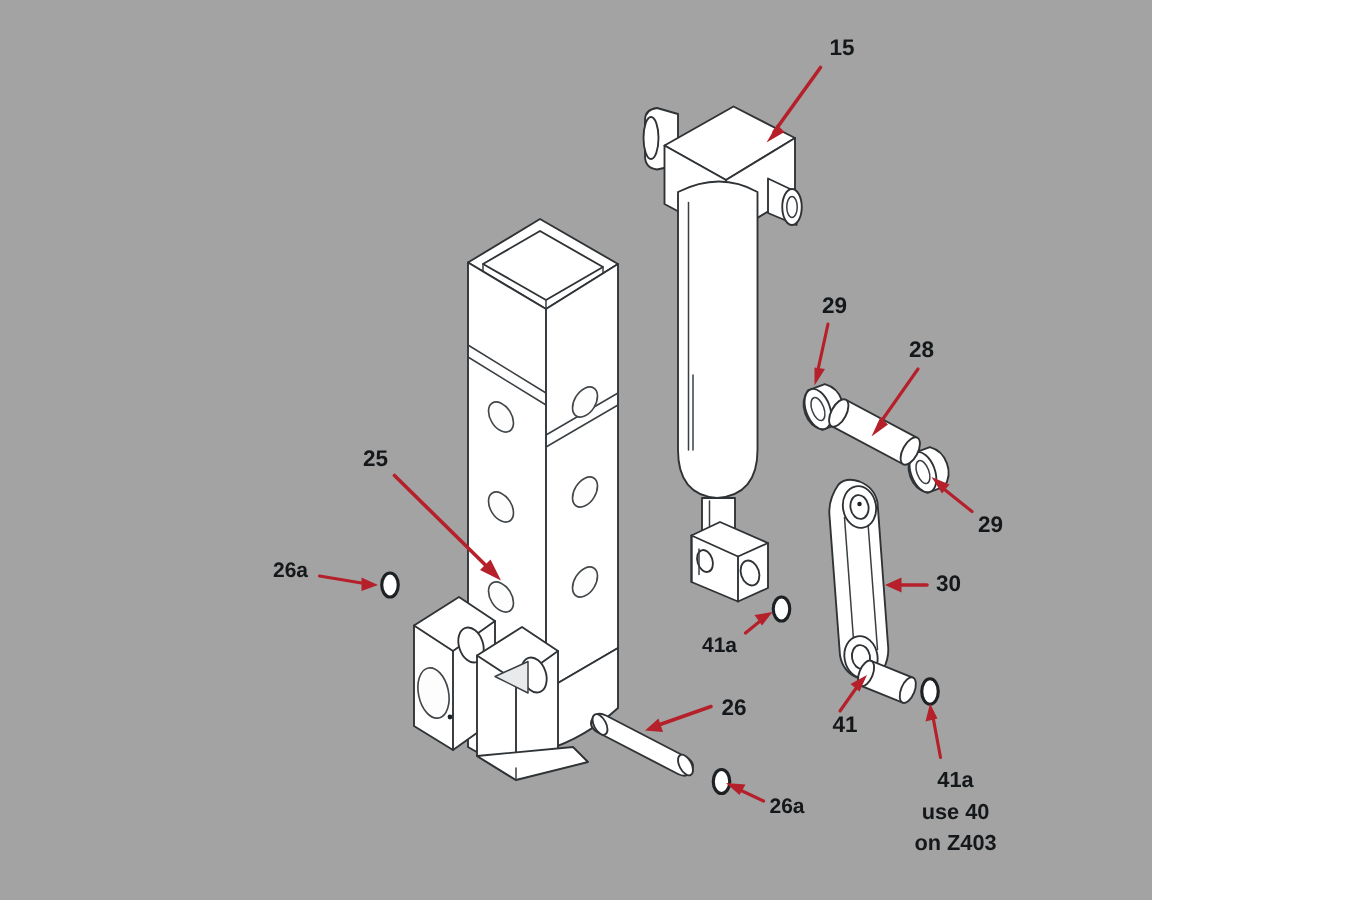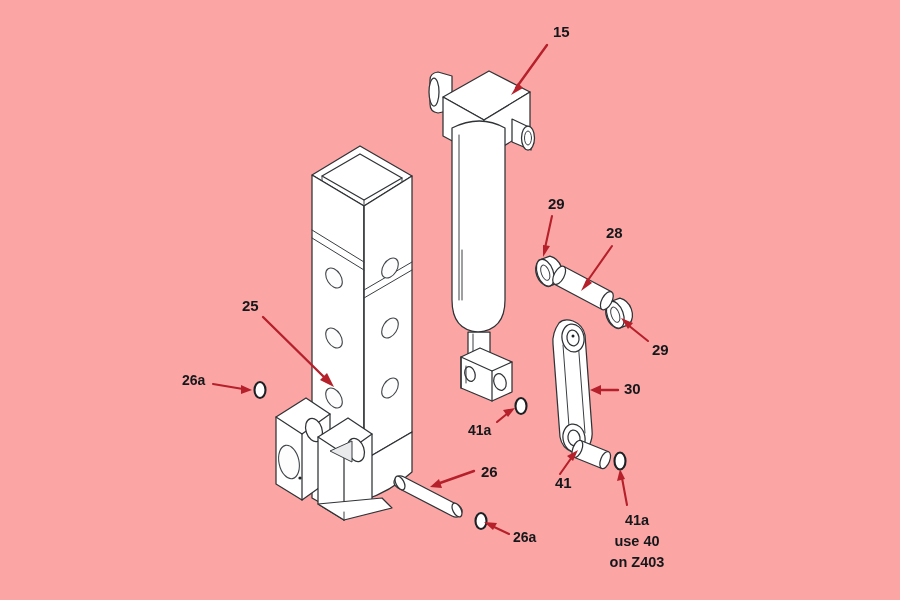--- a/index.html
+++ b/index.html
@@ -6,23 +6,23 @@
   html, body {
     margin: 0;
     padding: 0;
     background: #ffffff;
   }
   body {
     font-family: "Liberation Sans", sans-serif;
   }
   #diagram-root {
     position: relative;
-    width: 900px;
+    width: 768px;
     height: 600px;
-    background: #fca5a5;
+    background: #a3a3a3;
     overflow: hidden;
   }
   #diagram-svg {
     position: absolute;
     left: 0;
     top: 0;
     width: 900px;
     height: 600px;
     display: block;
   }

